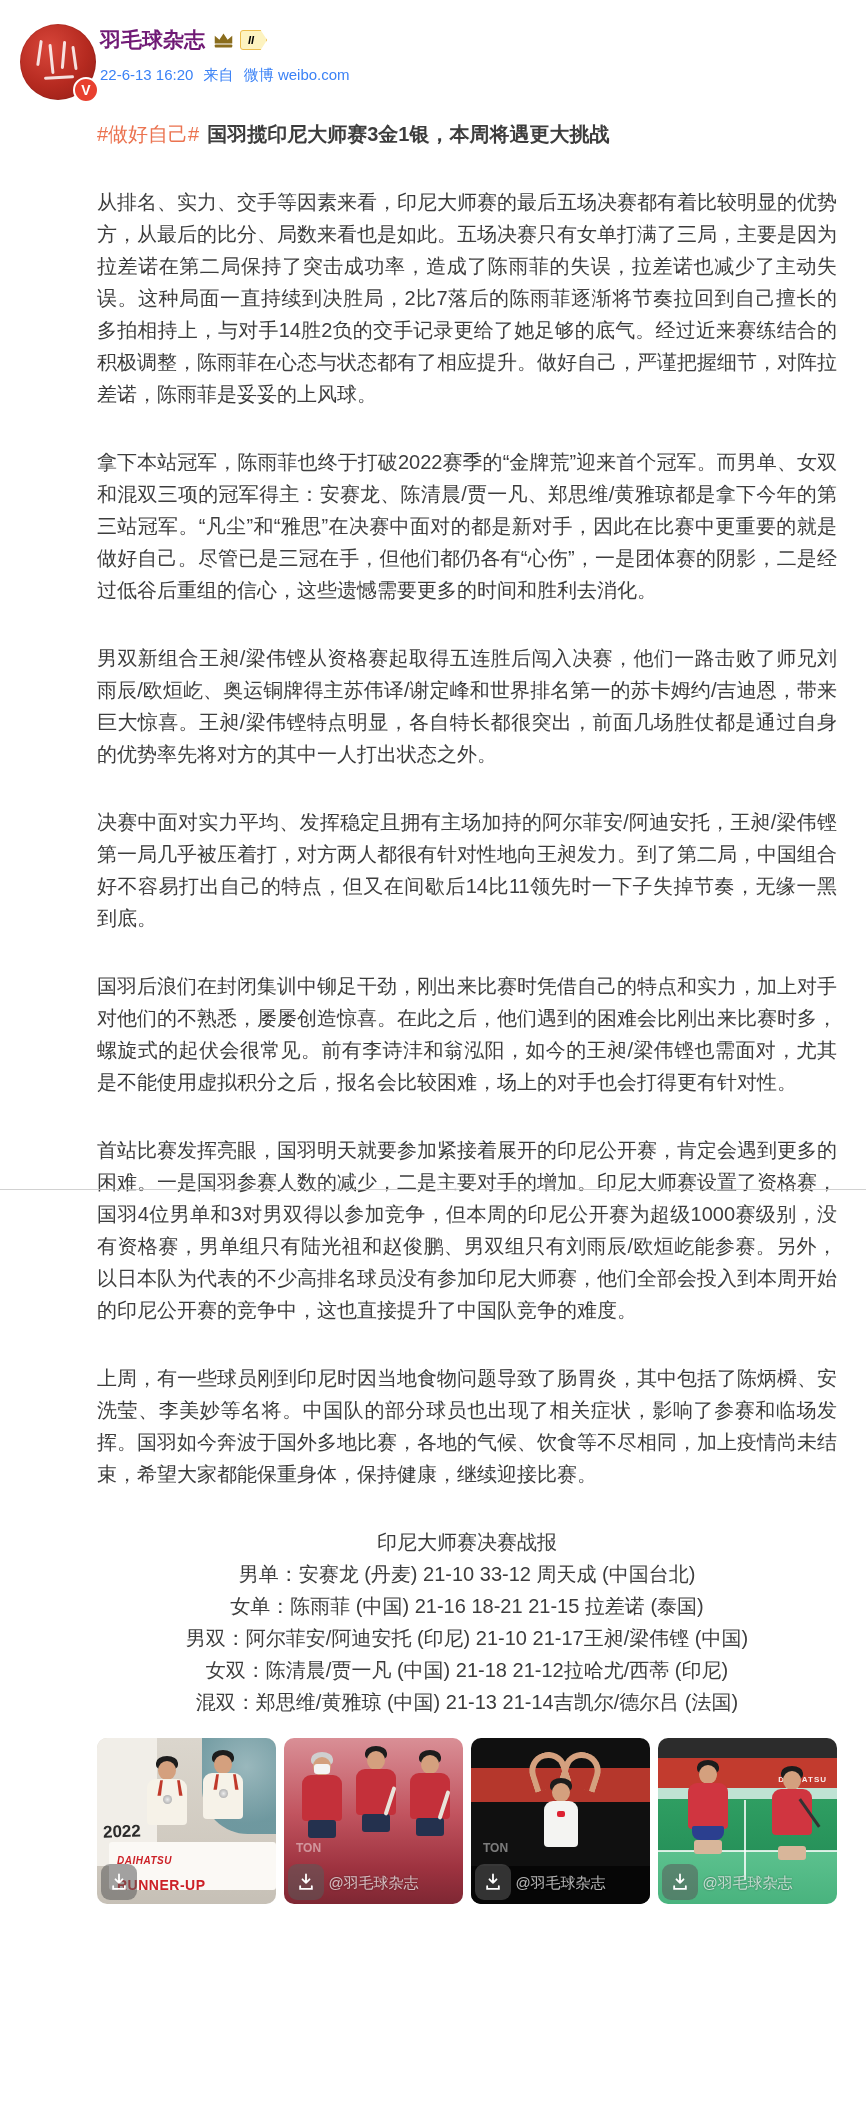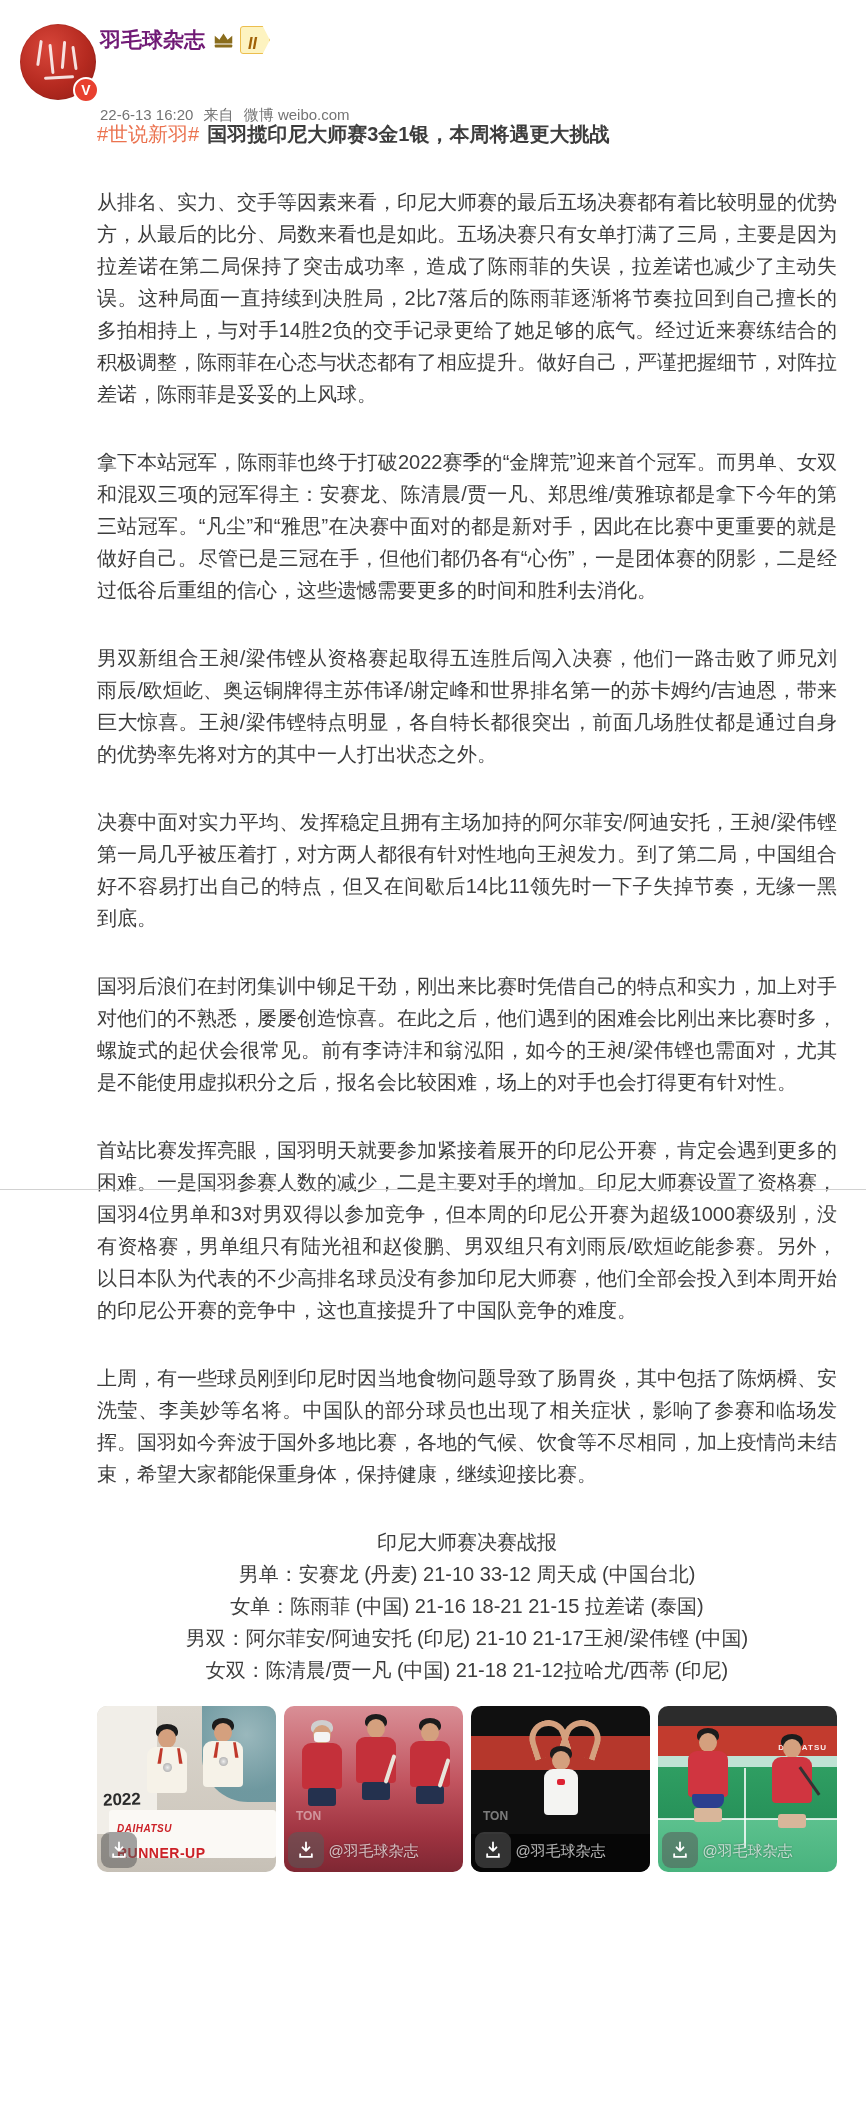--- a/index.html
+++ b/index.html
@@ -16,25 +16,25 @@
   .avatar-art i:nth-child(2){left:30px;top:20px;width:3px;height:30px;transform:rotate(-6deg);}
   .avatar-art i:nth-child(3){left:42px;top:17px;width:3px;height:28px;transform:rotate(5deg);}
   .avatar-art i:nth-child(4){left:53px;top:22px;width:3px;height:24px;transform:rotate(-8deg);}
   .avatar-art i:nth-child(5){left:24px;top:52px;width:30px;height:3px;transform:rotate(-3deg);}
   .v-badge{position:absolute;right:-3px;bottom:-3px;width:22px;height:22px;border-radius:50%;
            background:#e8402f;border:2px solid #fff;color:#fff;font-weight:bold;font-size:14px;
            line-height:22px;text-align:center;}
   .author-row{position:absolute;left:100px;top:26px;display:flex;align-items:center;gap:6px;}
   .author{font-size:21px;font-weight:700;color:#701a75;}
   .crown{display:inline-flex;margin-left:2px;}
-  .level-badge{display:inline-block;height:18px;line-height:18px;padding:8px 12px 0 7px;
-               background:#fdf3c0;border:1px solid #ecbe4e;color:#a16207;font-weight:800;
-               font-style:italic;font-size:16px;border-radius:3px;
+  .level-badge{display:inline-block;height:18px;line-height:18px;padding:0 12px 0 7px;
+               background:#fdf3c0;border:1px solid #ecbe4e;color:#000000;font-weight:800;
+               font-style:italic;font-size:11px;border-radius:3px;
                clip-path:polygon(0 0,76% 0,100% 50%,76% 100%,0 100%);}
-  .meta-row{position:absolute;left:100px;top:66px;font-size:15px;color:#737373;margin-top:40px;}
+  .meta-row{position:absolute;left:100px;top:66px;font-size:15px;color:#3b82f6;}
   .meta-row span{margin-right:6px;}
 
   
   .article{position:absolute;left:97px;top:118px;width:740px;font-size:20px;line-height:32px;
            color:#3d3d3d;letter-spacing:0;}
   .article p{margin:0 0 36px 0;text-align:justify;}
   .headline{font-weight:400;}
   .hashtag{color:#eb7350;text-decoration:none;cursor:pointer;}
   .headline-text{margin-left:8px;font-weight:bold;}
   .report p{margin:0;text-align:center;}
@@ -124,36 +124,37 @@
     </div>
     <div class="meta-row">
       <span>22-6-13 16:20</span>
       <span>来自</span>
       <span>微博 weibo.com</span>
     </div>
   </div>
 
   <div class="article">
     <p class="headline">
-      <a class="hashtag">#世说新羽#</a><span class="headline-text">国羽揽印尼大师赛3金1银，本周将遇更大挑战</span>
+      <a class="hashtag">#做好自己#</a><span class="headline-text">国羽揽印尼大师赛3金1银，本周将遇更大挑战</span>
     </p>
     <p>从排名、实力、交手等因素来看，印尼大师赛的最后五场决赛都有着比较明显的优势方，从最后的比分、局数来看也是如此。五场决赛只有女单打满了三局，主要是因为拉差诺在第二局保持了突击成功率，造成了陈雨菲的失误，拉差诺也减少了主动失误。这种局面一直持续到决胜局，2比7落后的陈雨菲逐渐将节奏拉回到自己擅长的多拍相持上，与对手14胜2负的交手记录更给了她足够的底气。经过近来赛练结合的积极调整，陈雨菲在心态与状态都有了相应提升。做好自己，严谨把握细节，对阵拉差诺，陈雨菲是妥妥的上风球。</p>
     <p>拿下本站冠军，陈雨菲也终于打破2022赛季的“金牌荒”迎来首个冠军。而男单、女双和混双三项的冠军得主：安赛龙、陈清晨/贾一凡、郑思维/黄雅琼都是拿下今年的第三站冠军。“凡尘”和“雅思”在决赛中面对的都是新对手，因此在比赛中更重要的就是做好自己。尽管已是三冠在手，但他们都仍各有“心伤”，一是团体赛的阴影，二是经过低谷后重组的信心，这些遗憾需要更多的时间和胜利去消化。</p>
     <p>男双新组合王昶/梁伟铿从资格赛起取得五连胜后闯入决赛，他们一路击败了师兄刘雨辰/欧烜屹、奥运铜牌得主苏伟译/谢定峰和世界排名第一的苏卡姆约/吉迪恩，带来巨大惊喜。王昶/梁伟铿特点明显，各自特长都很突出，前面几场胜仗都是通过自身的优势率先将对方的其中一人打出状态之外。</p>
     <p>决赛中面对实力平均、发挥稳定且拥有主场加持的阿尔菲安/阿迪安托，王昶/梁伟铿第一局几乎被压着打，对方两人都很有针对性地向王昶发力。到了第二局，中国组合好不容易打出自己的特点，但又在间歇后14比11领先时一下子失掉节奏，无缘一黑到底。</p>
     <p>国羽后浪们在封闭集训中铆足干劲，刚出来比赛时凭借自己的特点和实力，加上对手对他们的不熟悉，屡屡创造惊喜。在此之后，他们遇到的困难会比刚出来比赛时多，螺旋式的起伏会很常见。前有李诗沣和翁泓阳，如今的王昶/梁伟铿也需面对，尤其是不能使用虚拟积分之后，报名会比较困难，场上的对手也会打得更有针对性。</p>
     <p>首站比赛发挥亮眼，国羽明天就要参加紧接着展开的印尼公开赛，肯定会遇到更多的困难。一是国羽参赛人数的减少，二是主要对手的增加。印尼大师赛设置了资格赛，国羽4位男单和3对男双得以参加竞争，但本周的印尼公开赛为超级1000赛级别，没有资格赛，男单组只有陆光祖和赵俊鹏、男双组只有刘雨辰/欧烜屹能参赛。另外，以日本队为代表的不少高排名球员没有参加印尼大师赛，他们全部会投入到本周开始的印尼公开赛的竞争中，这也直接提升了中国队竞争的难度。</p>
     <p>上周，有一些球员刚到印尼时因当地食物问题导致了肠胃炎，其中包括了陈炳橓、安洗莹、李美妙等名将。中国队的部分球员也出现了相关症状，影响了参赛和临场发挥。国羽如今奔波于国外多地比赛，各地的气候、饮食等不尽相同，加上疫情尚未结束，希望大家都能保重身体，保持健康，继续迎接比赛。</p>
 
     <div class="report">
       <p>印尼大师赛决赛战报</p>
       <p>男单：安赛龙 (丹麦) 21-10 33-12 周天成 (中国台北)</p>
       <p>女单：陈雨菲 (中国) 21-16 18-21 21-15 拉差诺 (泰国)</p>
       <p>男双：阿尔菲安/阿迪安托 (印尼) 21-10 21-17王昶/梁伟铿 (中国)</p>
       <p>女双：陈清晨/贾一凡 (中国) 21-18 21-12拉哈尤/西蒂 (印尼)</p>
+      <p>混双：郑思维/黄雅琼 (中国) 21-13 21-14吉凯尔/德尔吕 (法国)</p>
     </div>
 
     <div class="photos">
 
       <div class="thumb t1">
         <div class="t1-panel"></div>
         <div class="t1-year">2022</div>
         <div class="t1-blob"></div>
         <span class="p" style="left:48px;top:18px;">
           <i class="hair"></i>

